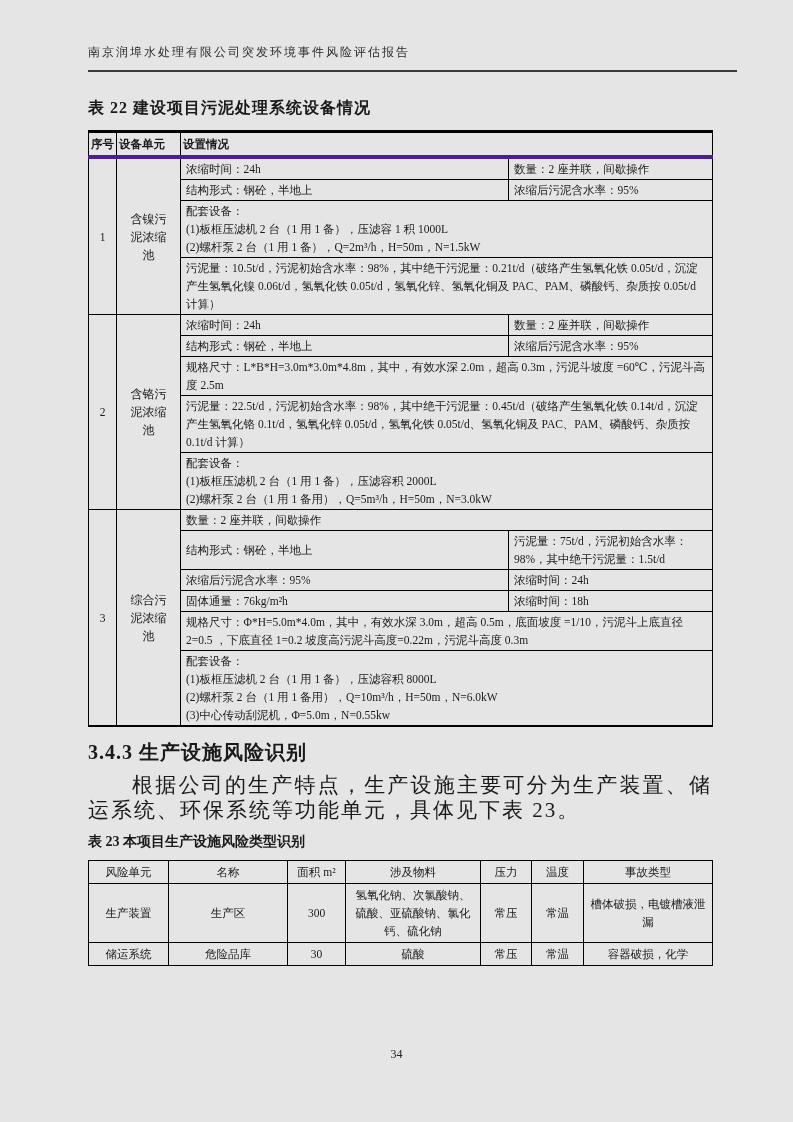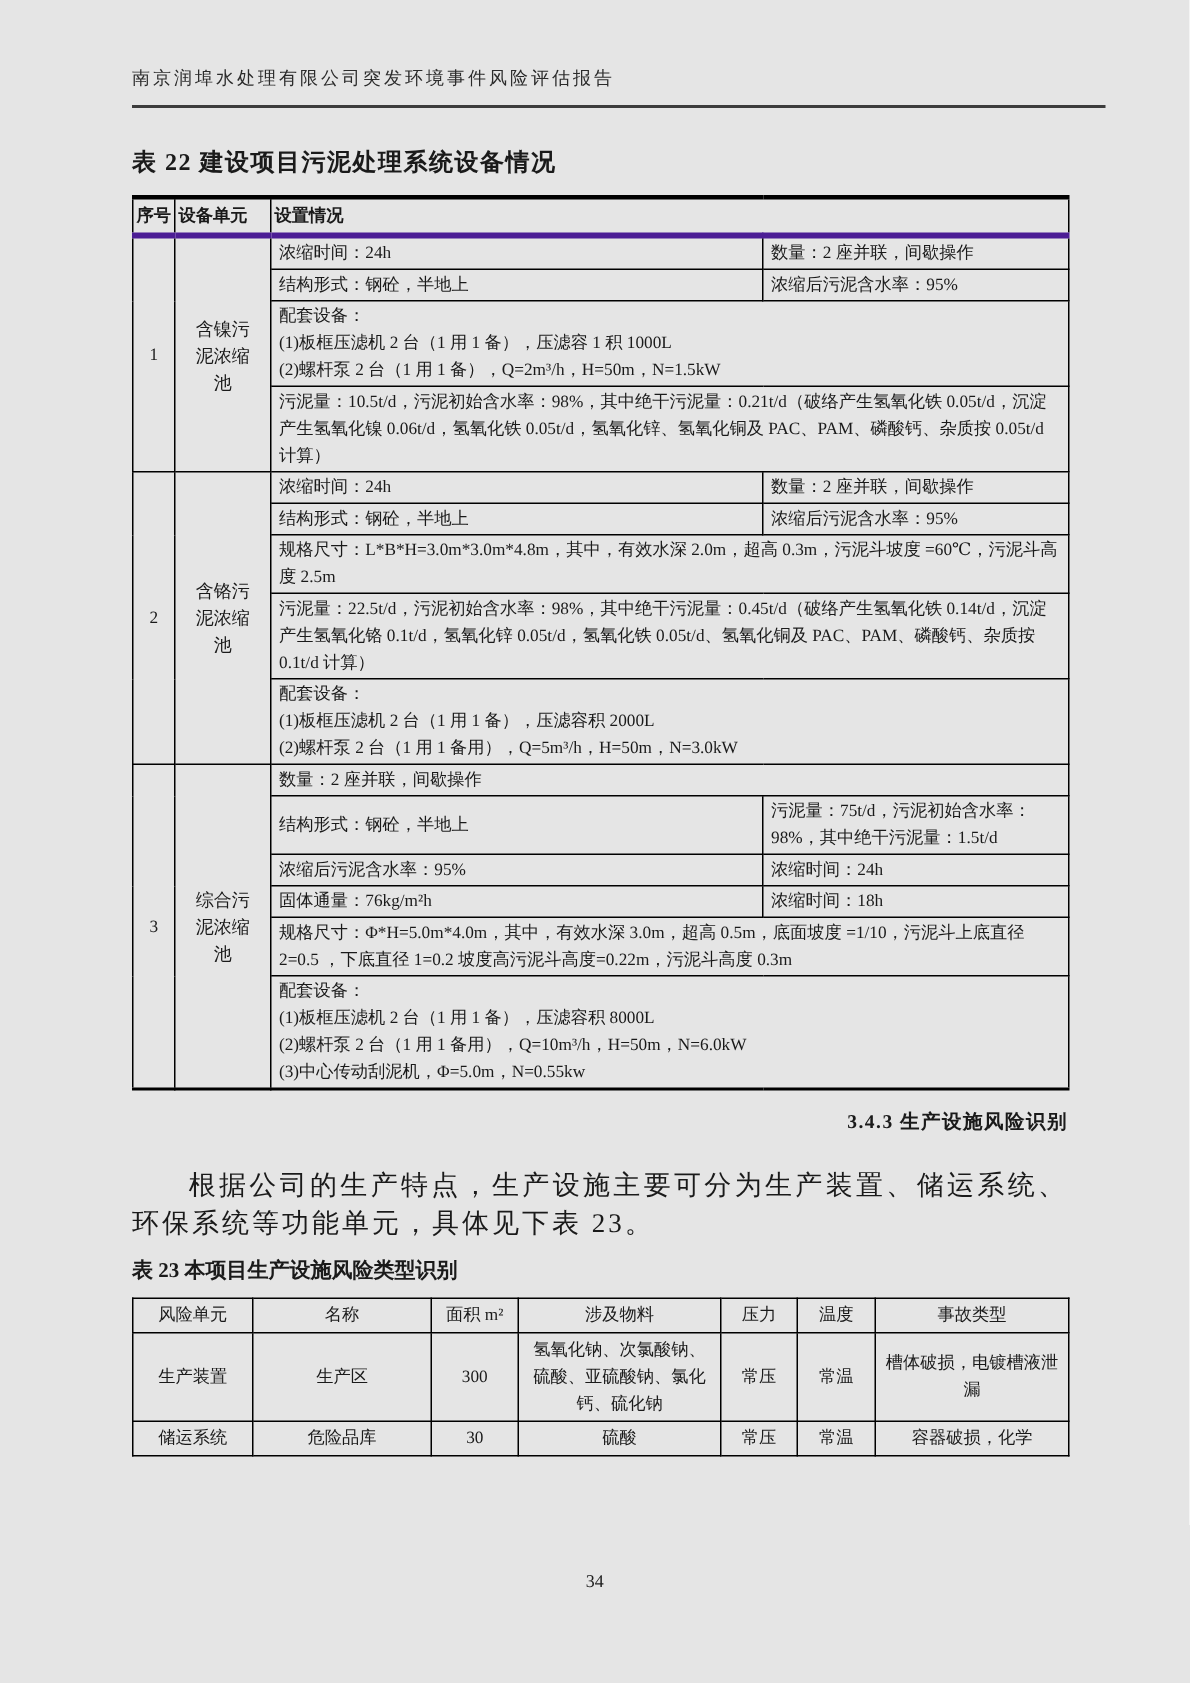--- a/index.html
+++ b/index.html
@@ -36,28 +36,27 @@
     vertical-align:middle;
     word-break:break-word;
   }
   .t22{border-top:3px solid #000;border-bottom:2px solid #000;}
   .t22 thead th{border-bottom:4px solid #4c1d95;font-weight:bold;text-align:left;padding:2px 2px;}
   .t22 .c-no{text-align:center;padding:1px 2px;}
   .t22 .c-unit{text-align:center;padding:12px 9px;font-size:12px;}
   .t22 .c-left,.t22 .c-right,.t22 .c-full{text-align:left;}
   .pre{white-space:pre-line;}
   .section-heading{
-    margin:12px 0 21px 0;
-    font-size:13px;
+    margin:12px 0 7px 0;
+    font-size:20px;
     font-weight:bold;
     letter-spacing:1px;
-    text-align:right;
   }
   .para{
-    font-size:18px;
+    font-size:21px;
     line-height:25px;
     text-indent:2.1em;
     text-align:justify;
     letter-spacing:2px;
     margin:0;
   }
   .t23-title{
     margin:10px 0 9px 0;
     font-size:14px;
     font-weight:bold;

